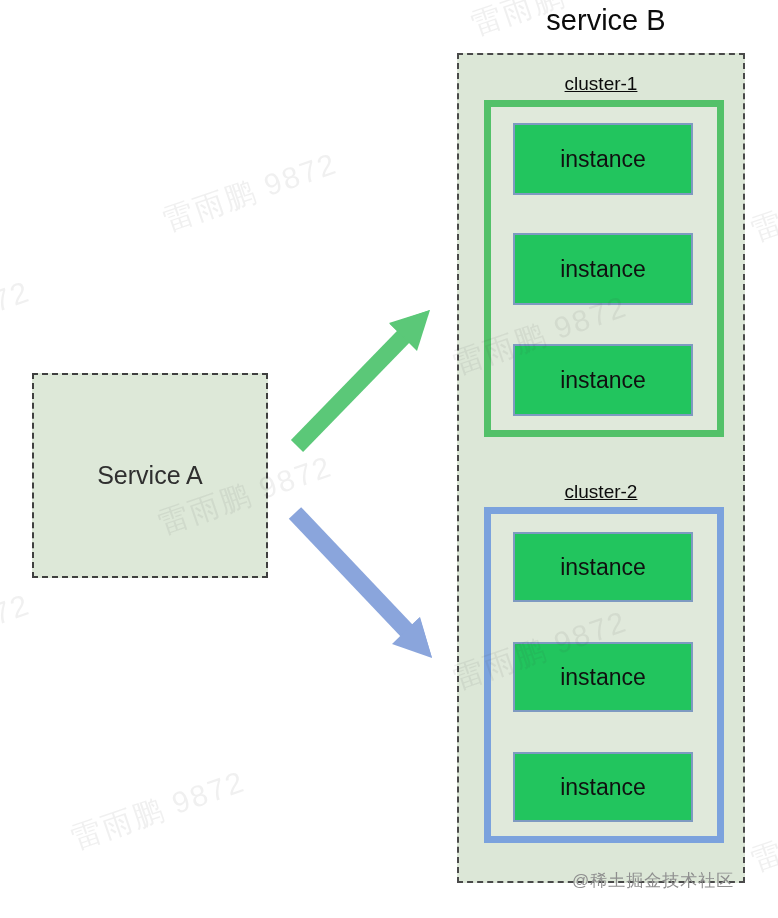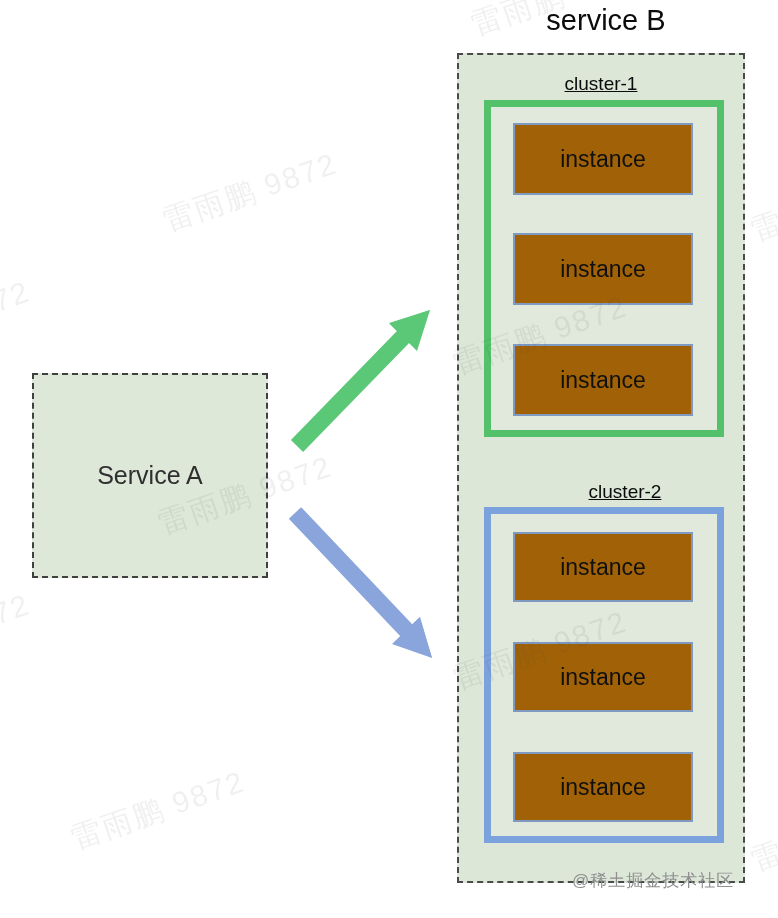--- a/index.html
+++ b/index.html
@@ -51,35 +51,35 @@
   .cluster-label{
     position:absolute;
     left:457px;width:288px;
     text-align:center;
     font-size:19px;
     color:#0b0b0b;
     z-index:3;
     text-decoration:underline;
   }
   .c1-label{top:73px;}
-  .c2-label{top:481px;padding-left:24px;}
+  .c2-label{top:481px;}
   .cluster-box{
     position:absolute;
     left:484px;width:240px;
     box-sizing:border-box;
     background:#e0e9db;
     z-index:2;
   }
   .c1-box{top:100px;height:337px;border:7px solid #53c169;}
   .c2-box{top:507px;height:336px;border:7px solid #7ba2dd;}
   .instance{
     position:absolute;
     left:513px;width:180px;height:72px;
     box-sizing:border-box;
-    background:#a16207;
+    background:#22c55e;
     border:2px solid #7e9ac1;
     display:flex;align-items:center;justify-content:center;
     font-size:23px;color:#101010;
     z-index:4;
   }
   .i1{top:123px;}
   .i2{top:233px;}
   .i3{top:344px;}
   .i4{top:532px;height:70px;}
   .i5{top:642px;height:70px;}

